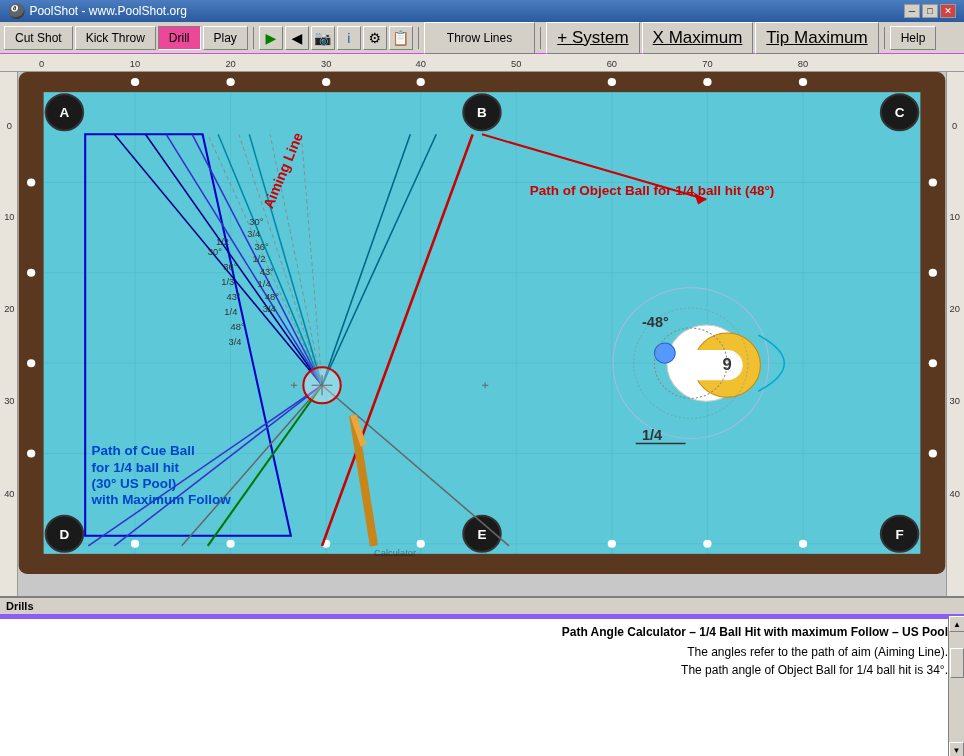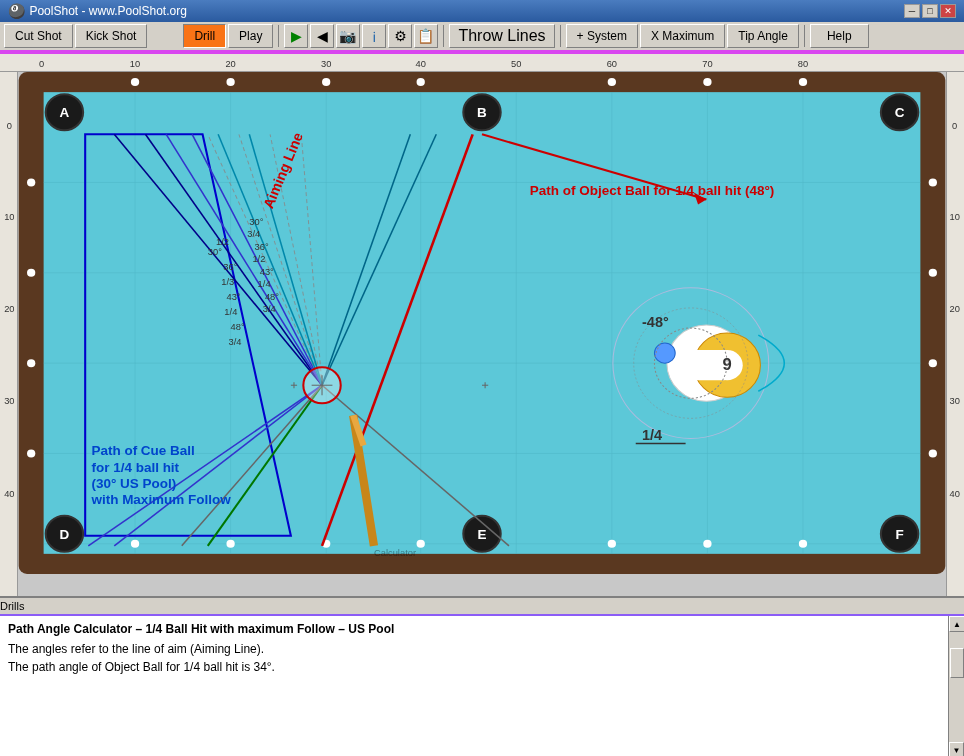--- a/index.html
+++ b/index.html
@@ -19,52 +19,51 @@
     #titlebar .win-btn { width: 16px; height: 14px; background: #d4d0c8; border: 1px solid #999; font-size: 9px; display: flex; align-items: center; justify-content: center; cursor: pointer; color: #000; }
 
     
     #toolbar {
       background: #d4d0c8;
       height: 32px;
       display: flex;
       align-items: center;
       padding: 2px 4px;
       gap: 2px;
-      border-bottom: 4px solid #d946ef;
+      border-bottom: 1px solid #d946ef;
     }
     .toolbar-btn {
       height: 24px;
       padding: 2px 10px;
       background: #d4d0c8;
       border: 1px solid #808080;
       cursor: pointer;
       font-size: 12px;
       border-top-color: #fff;
       border-left-color: #fff;
     }
     .toolbar-btn.active {
-      background: #f97316;
+      background: #ec4899;
       border-top-color: #808080;
       border-left-color: #808080;
       border-bottom-color: #fff;
       border-right-color: #fff;
-      margin-left: 34px;
     }
     .toolbar-sep { width: 1px; height: 22px; background: #808080; margin: 0 3px; }
     .icon-btn { width: 24px; height: 24px; background: #d4d0c8; border: 1px solid #808080; cursor: pointer; display: flex; align-items: center; justify-content: center; font-size: 14px; border-top-color: #fff; border-left-color: #fff; }
     .throw-lines-btn {
-      height: 24px; padding: 2px 8px; background: #d4d0c8; border: 1px solid #808080;
-      cursor: pointer; font-size: 16px; border-top-color: #fff; border-left-color: #fff;
+      height: 32px; padding: 2px 22px; background: #d4d0c8; border: 1px solid #808080;
+      cursor: pointer; font-size: 12px; border-top-color: #fff; border-left-color: #fff;
     }
     .system-btn {
+      height: 32px; padding: 2px 10px; background: #d4d0c8; border: 1px solid #808080;
+      cursor: pointer; font-size: 17px; border-top-color: #fff; border-left-color: #fff; text-decoration: underline;
+    }
+    .help-btn {
       height: 24px; padding: 2px 10px; background: #d4d0c8; border: 1px solid #808080;
-      cursor: pointer; font-size: 12px; border-top-color: #fff; border-left-color: #fff;
-    }
-    .help-btn {
-      height: 24px; padding: 2px 16px; background: #d4d0c8; border: 1px solid #808080;
       cursor: pointer; font-size: 12px; border-top-color: #fff; border-left-color: #fff;
     }
 
     
     #main { display: flex; flex-direction: column; height: calc(756px - 22px - 32px); }
 
     
     #table-area {
       flex: 1;
       background: #c8c8c8;
@@ -78,24 +77,24 @@
     .ruler-v-right { position: absolute; top: 18px; right: 0; width: 18px; bottom: 0; background: #e8e4dc; border-left: 1px solid #999; }
 
     
     #bottom-panel {
       height: 160px;
       background: #fff;
       border-top: 2px solid #808080;
     }
     #bottom-panel-header {
       background: #d4d0c8;
-      padding: 2px 0;
-      font-weight: normal;
+      padding: 2px 6px;
+      font-weight: bold;
       font-size: 11px;
-      border-bottom: 2px solid #8b5cf6;
+      border-bottom: 5px solid #8b5cf6;
     }
     #bottom-panel-content {
       padding: 4px 8px;
       font-size: 12px;
       line-height: 1.5;
       height: 135px;
       overflow-y: auto;
     }
     #bottom-panel-content .title-line {
       font-weight: bold;
@@ -141,36 +140,36 @@
   <span>PoolShot - www.PoolShot.org</span>
   <div class="controls">
     <div class="win-btn">─</div>
     <div class="win-btn">□</div>
     <div class="win-btn" style="background:#cc4444;color:white;">✕</div>
   </div>
 </div>
 
 <div id="toolbar">
   <button class="toolbar-btn">Cut Shot</button>
-  <button class="toolbar-btn">Kick Shot</button>
+  <button class="toolbar-btn">Kick Throw</button>
   <button class="toolbar-btn active">Drill</button>
   <button class="toolbar-btn">Play</button>
   <div class="toolbar-sep"></div>
   <button class="icon-btn" style="color:green;">▶</button>
   <button class="icon-btn">◀</button>
   <button class="icon-btn">📷</button>
   <button class="icon-btn" style="color:#2266aa;">ℹ</button>
   <button class="icon-btn">⚙</button>
   <button class="icon-btn">📋</button>
   <div class="toolbar-sep"></div>
   <button class="throw-lines-btn">Throw Lines</button>
   <div class="toolbar-sep"></div>
   <button class="system-btn">+ System</button>
   <button class="system-btn">X Maximum</button>
-  <button class="system-btn">Tip Angle</button>
+  <button class="system-btn">Tip Maximum</button>
   <div class="toolbar-sep"></div>
   <button class="help-btn">Help</button>
 </div>
 
 <div id="main">
   <div id="table-area">
 
     <div class="ruler-h">
       
     </div>
@@ -390,23 +389,23 @@
         <line x1="280" y1="330" x2="286" y2="330"></line>
         <line x1="283" y1="327" x2="283" y2="333"></line>
       </g>
 
       <text x="360" y="500" font-size="9" fill="rgba(0,0,0,0.4)">Calculator</text>
     </svg>
   </div>
 
   <div id="bottom-panel" style="position:relative;">
     <div id="bottom-panel-header">Drills</div>
-    <div id="bottom-panel-content" style="padding-right:16px;">
+    <div id="bottom-panel-content" style="padding-right:16px;text-align:right;">
       <div class="title-line">Path Angle Calculator – 1/4 Ball Hit with maximum Follow – US Pool</div>
-      <div>The angles refer to the line of aim (Aiming Line).</div>
+      <div>The angles refer to the path of aim (Aiming Line).</div>
       <div>The path angle of Object Ball for 1/4 ball hit is 34°.</div>
     </div>
 
     <div style="position:absolute; right:0; top:18px; width:16px; height:142px; background:#d4d0c8; border-left:1px solid #808080;">
       <div class="scroll-arrow">▲</div>
       <div class="scrollbar-thumb"></div>
       <div class="scroll-arrow" style="position:absolute; bottom:0; width:100%;">▼</div>
     </div>
   </div>
 </div>

